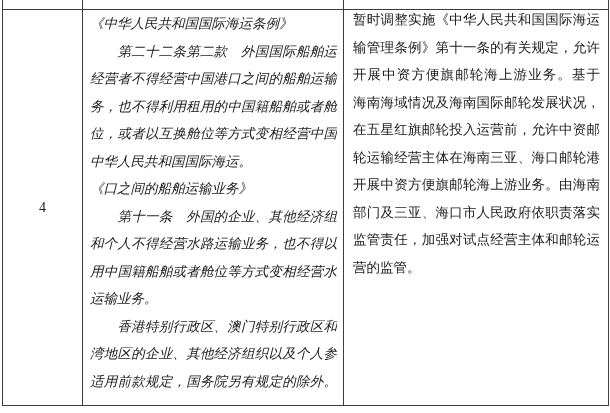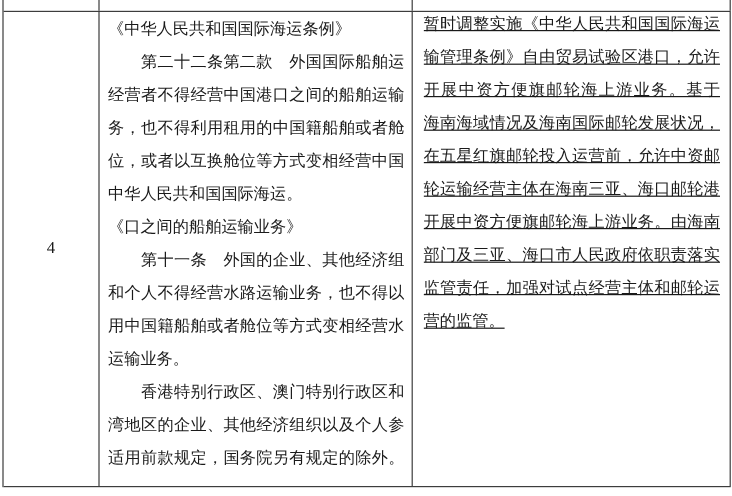--- a/index.html
+++ b/index.html
@@ -21,30 +21,30 @@
     height: 406px;
     border-left: 1px solid var(--border, #3d3d3d);
     display: flex;
     flex-direction: column;
   }
   .row { display: flex; border-bottom: 1px solid var(--border, #3d3d3d); }
   .row.stub { height: 10px; }
   .row.main { flex: 1; }
   .cell { border-right: 1px solid var(--border, #3d3d3d); overflow: hidden; }
   .c1 { width: 80px; }
-  .c2 { width: 261px; }
+  .c2 { width: 261px; font-style: italic; }
   .c3 { flex: 1; }
   .num {
     display: flex;
     align-items: center;
     justify-content: center;
     font-size: 14px;
   }
   .clause { padding: 0 6px 0 7px; }
-  .adjustment { padding: 0 8px 0 9px; text-decoration: underline; }
+  .adjustment { padding: 0 8px 0 9px; }
   .lines { font-size: 13.5px; }
   .lines.adj { margin-top: -4px; }
   .line {
     height: 27.5px;
     line-height: 27.5px;
     text-align: left;
     overflow: hidden;
     white-space: nowrap;
   }
   .line.fill {
@@ -83,21 +83,21 @@
             <div class="line fill">用中国籍船舶或者舱位等方式变相经营水路</div>
             <div class="line">运输业务。</div>
             <div class="line fill">　　香港特别行政区、澳门特别行政区和台</div>
             <div class="line fill">湾地区的企业、其他经济组织以及个人参照</div>
             <div class="line fill">适用前款规定，国务院另有规定的除外。</div>
           </div>
       </div>
       <div class="cell c3 adjustment">
         <div class="lines adj">
             <div class="line fill">暂时调整实施《中华人民共和国国际海运</div>
-            <div class="line fill">输管理条例》自由贸易试验区港口，允许</div>
+            <div class="line fill">输管理条例》第十一条的有关规定，允许</div>
             <div class="line fill">开展中资方便旗邮轮海上游业务。基于</div>
             <div class="line fill">海南海域情况及海南国际邮轮发展状况，</div>
             <div class="line fill">在五星红旗邮轮投入运营前，允许中资邮</div>
             <div class="line fill">轮运输经营主体在海南三亚、海口邮轮港</div>
             <div class="line fill">开展中资方便旗邮轮海上游业务。由海南</div>
             <div class="line fill">部门及三亚、海口市人民政府依职责落实</div>
             <div class="line fill">监管责任，加强对试点经营主体和邮轮运</div>
             <div class="line">营的监管。</div>
           </div>
       </div>

